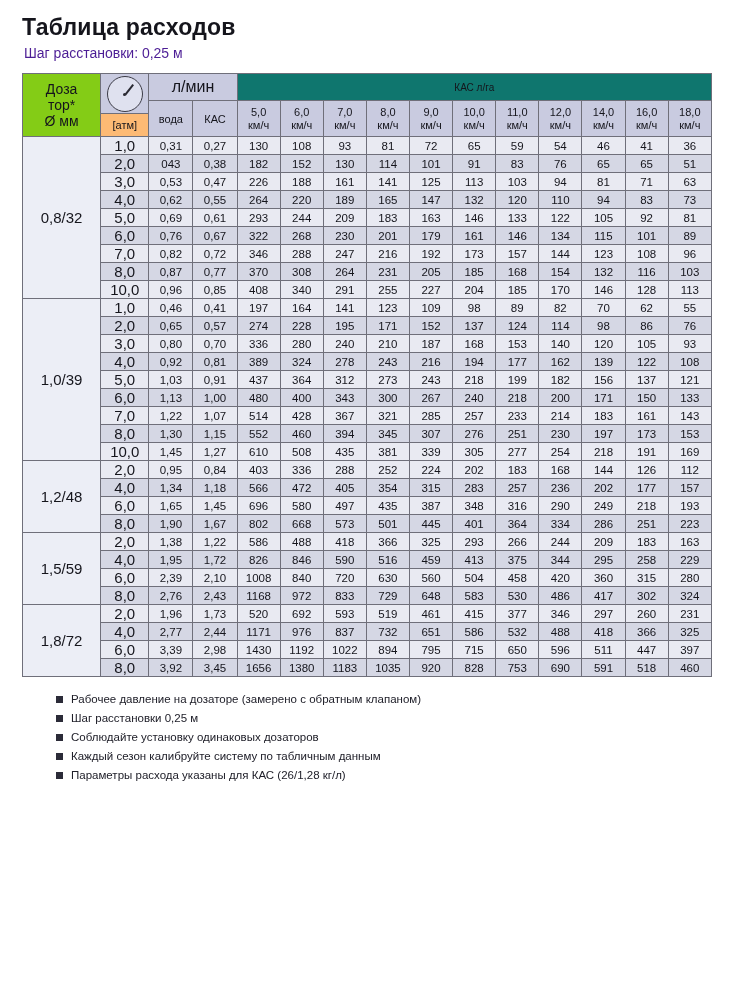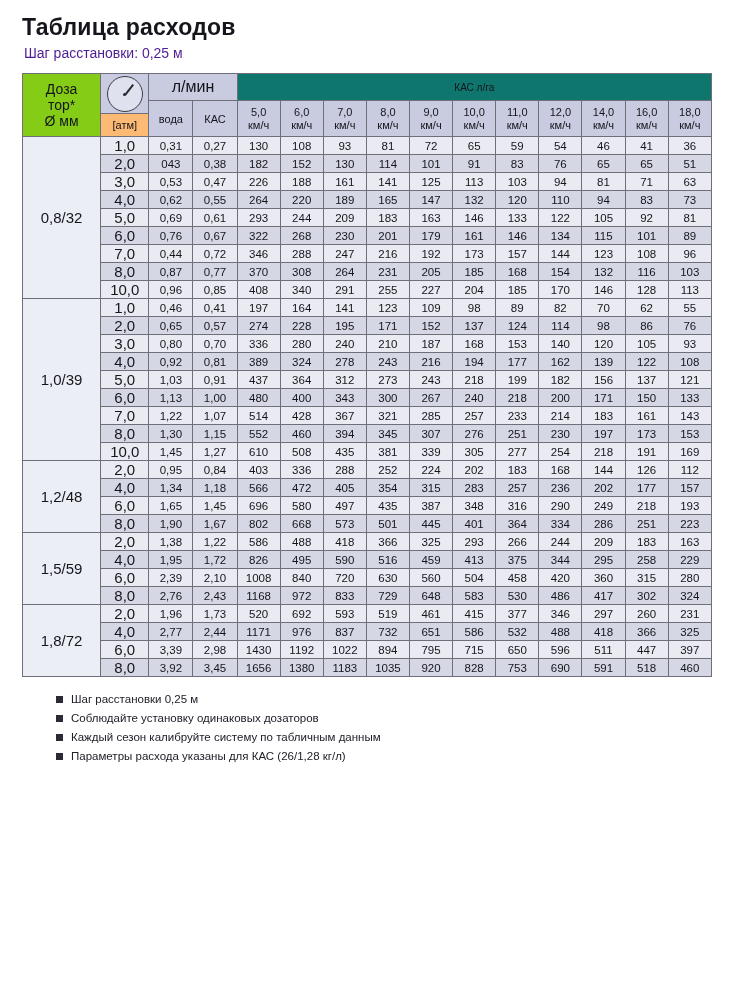--- a/index.html
+++ b/index.html
@@ -363,21 +363,21 @@
           <td class="data">179</td>
           <td class="data">161</td>
           <td class="data">146</td>
           <td class="data">134</td>
           <td class="data">115</td>
           <td class="data">101</td>
           <td class="data">89</td>
         </tr>
         <tr class="even">
           <td class="press">7,0</td>
-          <td class="water">0,44</td>
+          <td class="water">0,82</td>
           <td class="kas">0,72</td>
           <td class="data">346</td>
           <td class="data">288</td>
           <td class="data">247</td>
           <td class="data">216</td>
           <td class="data">192</td>
           <td class="data">173</td>
           <td class="data">157</td>
           <td class="data">144</td>
           <td class="data">123</td>
@@ -641,21 +641,21 @@
           <td class="data">244</td>
           <td class="data">209</td>
           <td class="data">183</td>
           <td class="data">163</td>
         </tr>
         <tr class="odd">
           <td class="press">4,0</td>
           <td class="water">1,95</td>
           <td class="kas">1,72</td>
           <td class="data">826</td>
-          <td class="data">495</td>
+          <td class="data">846</td>
           <td class="data">590</td>
           <td class="data">516</td>
           <td class="data">459</td>
           <td class="data">413</td>
           <td class="data">375</td>
           <td class="data">344</td>
           <td class="data">295</td>
           <td class="data">258</td>
           <td class="data">229</td>
         </tr>
@@ -753,20 +753,24 @@
           <td class="data">753</td>
           <td class="data">690</td>
           <td class="data">591</td>
           <td class="data">518</td>
           <td class="data">460</td>
         </tr>
       </tbody>
   </table>
 
   <div class="notes" id="notes">
+      <div class="note">
+        <span class="bullet"></span>
+        <span>Рабочее давление на дозаторе (замерено с обратным клапаном)</span>
+      </div>
       <div class="note">
         <span class="bullet"></span>
         <span>Шаг расстановки 0,25 м</span>
       </div>
       <div class="note">
         <span class="bullet"></span>
         <span>Соблюдайте установку одинаковых дозаторов</span>
       </div>
       <div class="note">
         <span class="bullet"></span>

